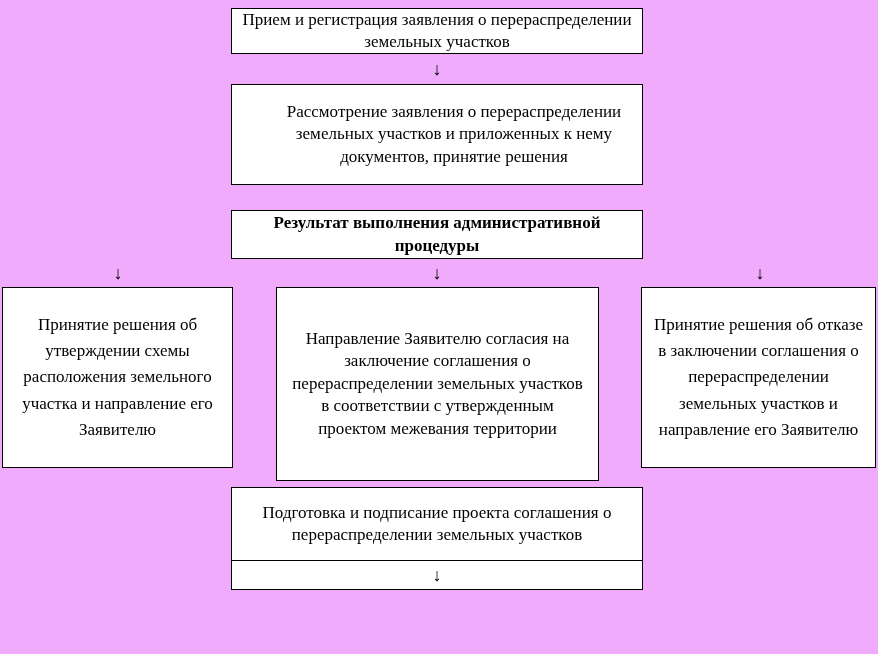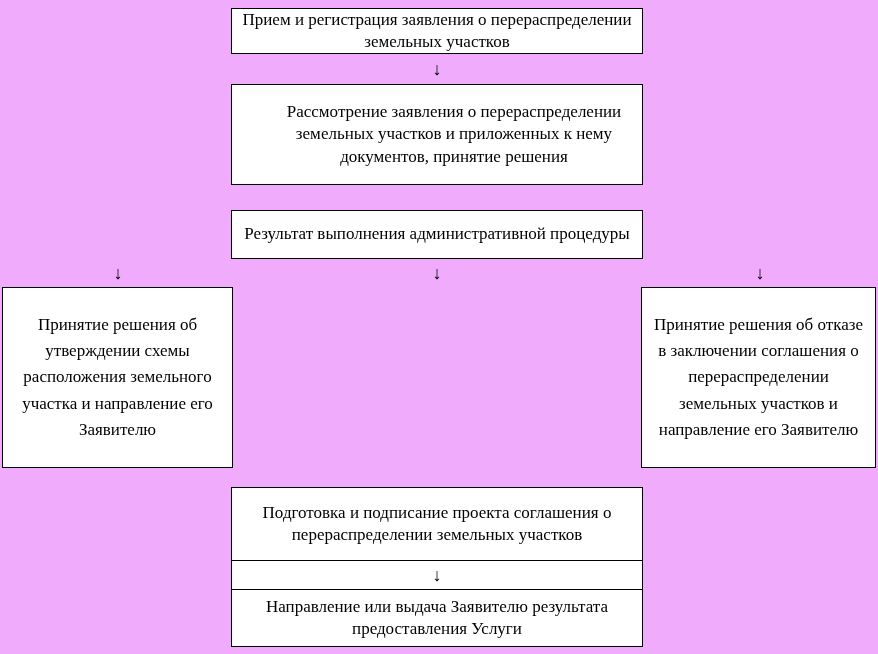--- a/index.html
+++ b/index.html
@@ -51,21 +51,21 @@
     align-items: center;
     justify-content: center;
     font-size: 18px;
     line-height: 1;
   }
 
   
   #box1        { left: 231px; top: 8px;   width: 412px; height: 46px; }
   #arrow1      { left: 231px; top: 54px;  width: 412px; height: 29px; }
   #box2        { left: 231px; top: 84px;  width: 412px; height: 101px; padding-left: 44px; }
-  #box3        { left: 231px; top: 210px; width: 412px; height: 49px; }
+  #box3        { left: 231px; top: 210px; width: 412px; height: 49px; font-weight: bold; }
 
   #arrow-left   { left: 30px;  top: 260px; width: 176px; height: 26px; }
   #arrow-center { left: 231px; top: 260px; width: 412px; height: 26px; }
   #arrow-right  { left: 672px; top: 260px; width: 176px; height: 26px; }
 
   #box-left    { left: 2px;   top: 287px; width: 231px; height: 181px; }
   #box-center  { left: 276px; top: 287px; width: 323px; height: 194px; }
   #box-right   { left: 641px; top: 287px; width: 235px; height: 181px; }
 
   #box4        { left: 231px; top: 487px; width: 412px; height: 74px; }
@@ -86,22 +86,22 @@
   <div class="box" id="box3">Результат выполнения административной процедуры</div>
 
   <div class="arrow" id="arrow-left">↓</div>
 
   <div class="arrow" id="arrow-center">↓</div>
 
   <div class="arrow" id="arrow-right">↓</div>
 
   <div class="box side-box" id="box-left">Принятие решения об утверждении схемы расположения земельного участка и направление его Заявителю</div>
 
+  <div class="box" id="box-center">Направление Заявителю согласия на заключение соглашения о перераспределении земельных участков в соответствии с утвержденным проектом межевания территории</div>
 
   <div class="box" id="box4">Подготовка и подписание проекта соглашения о перераспределении земельных участков</div>
 
   <div class="box side-box" id="box-right">Принятие решения об отказе в заключении соглашения о перераспределении земельных участков и направление его Заявителю</div>
 
   <div class="arrow-cell" id="arrow-cell1">↓</div>
 
-  <div class="box" id="box5">Направление или выдача Заявителю результата предоставления Услуги</div>
 
 </div>
 
 </body></html>

